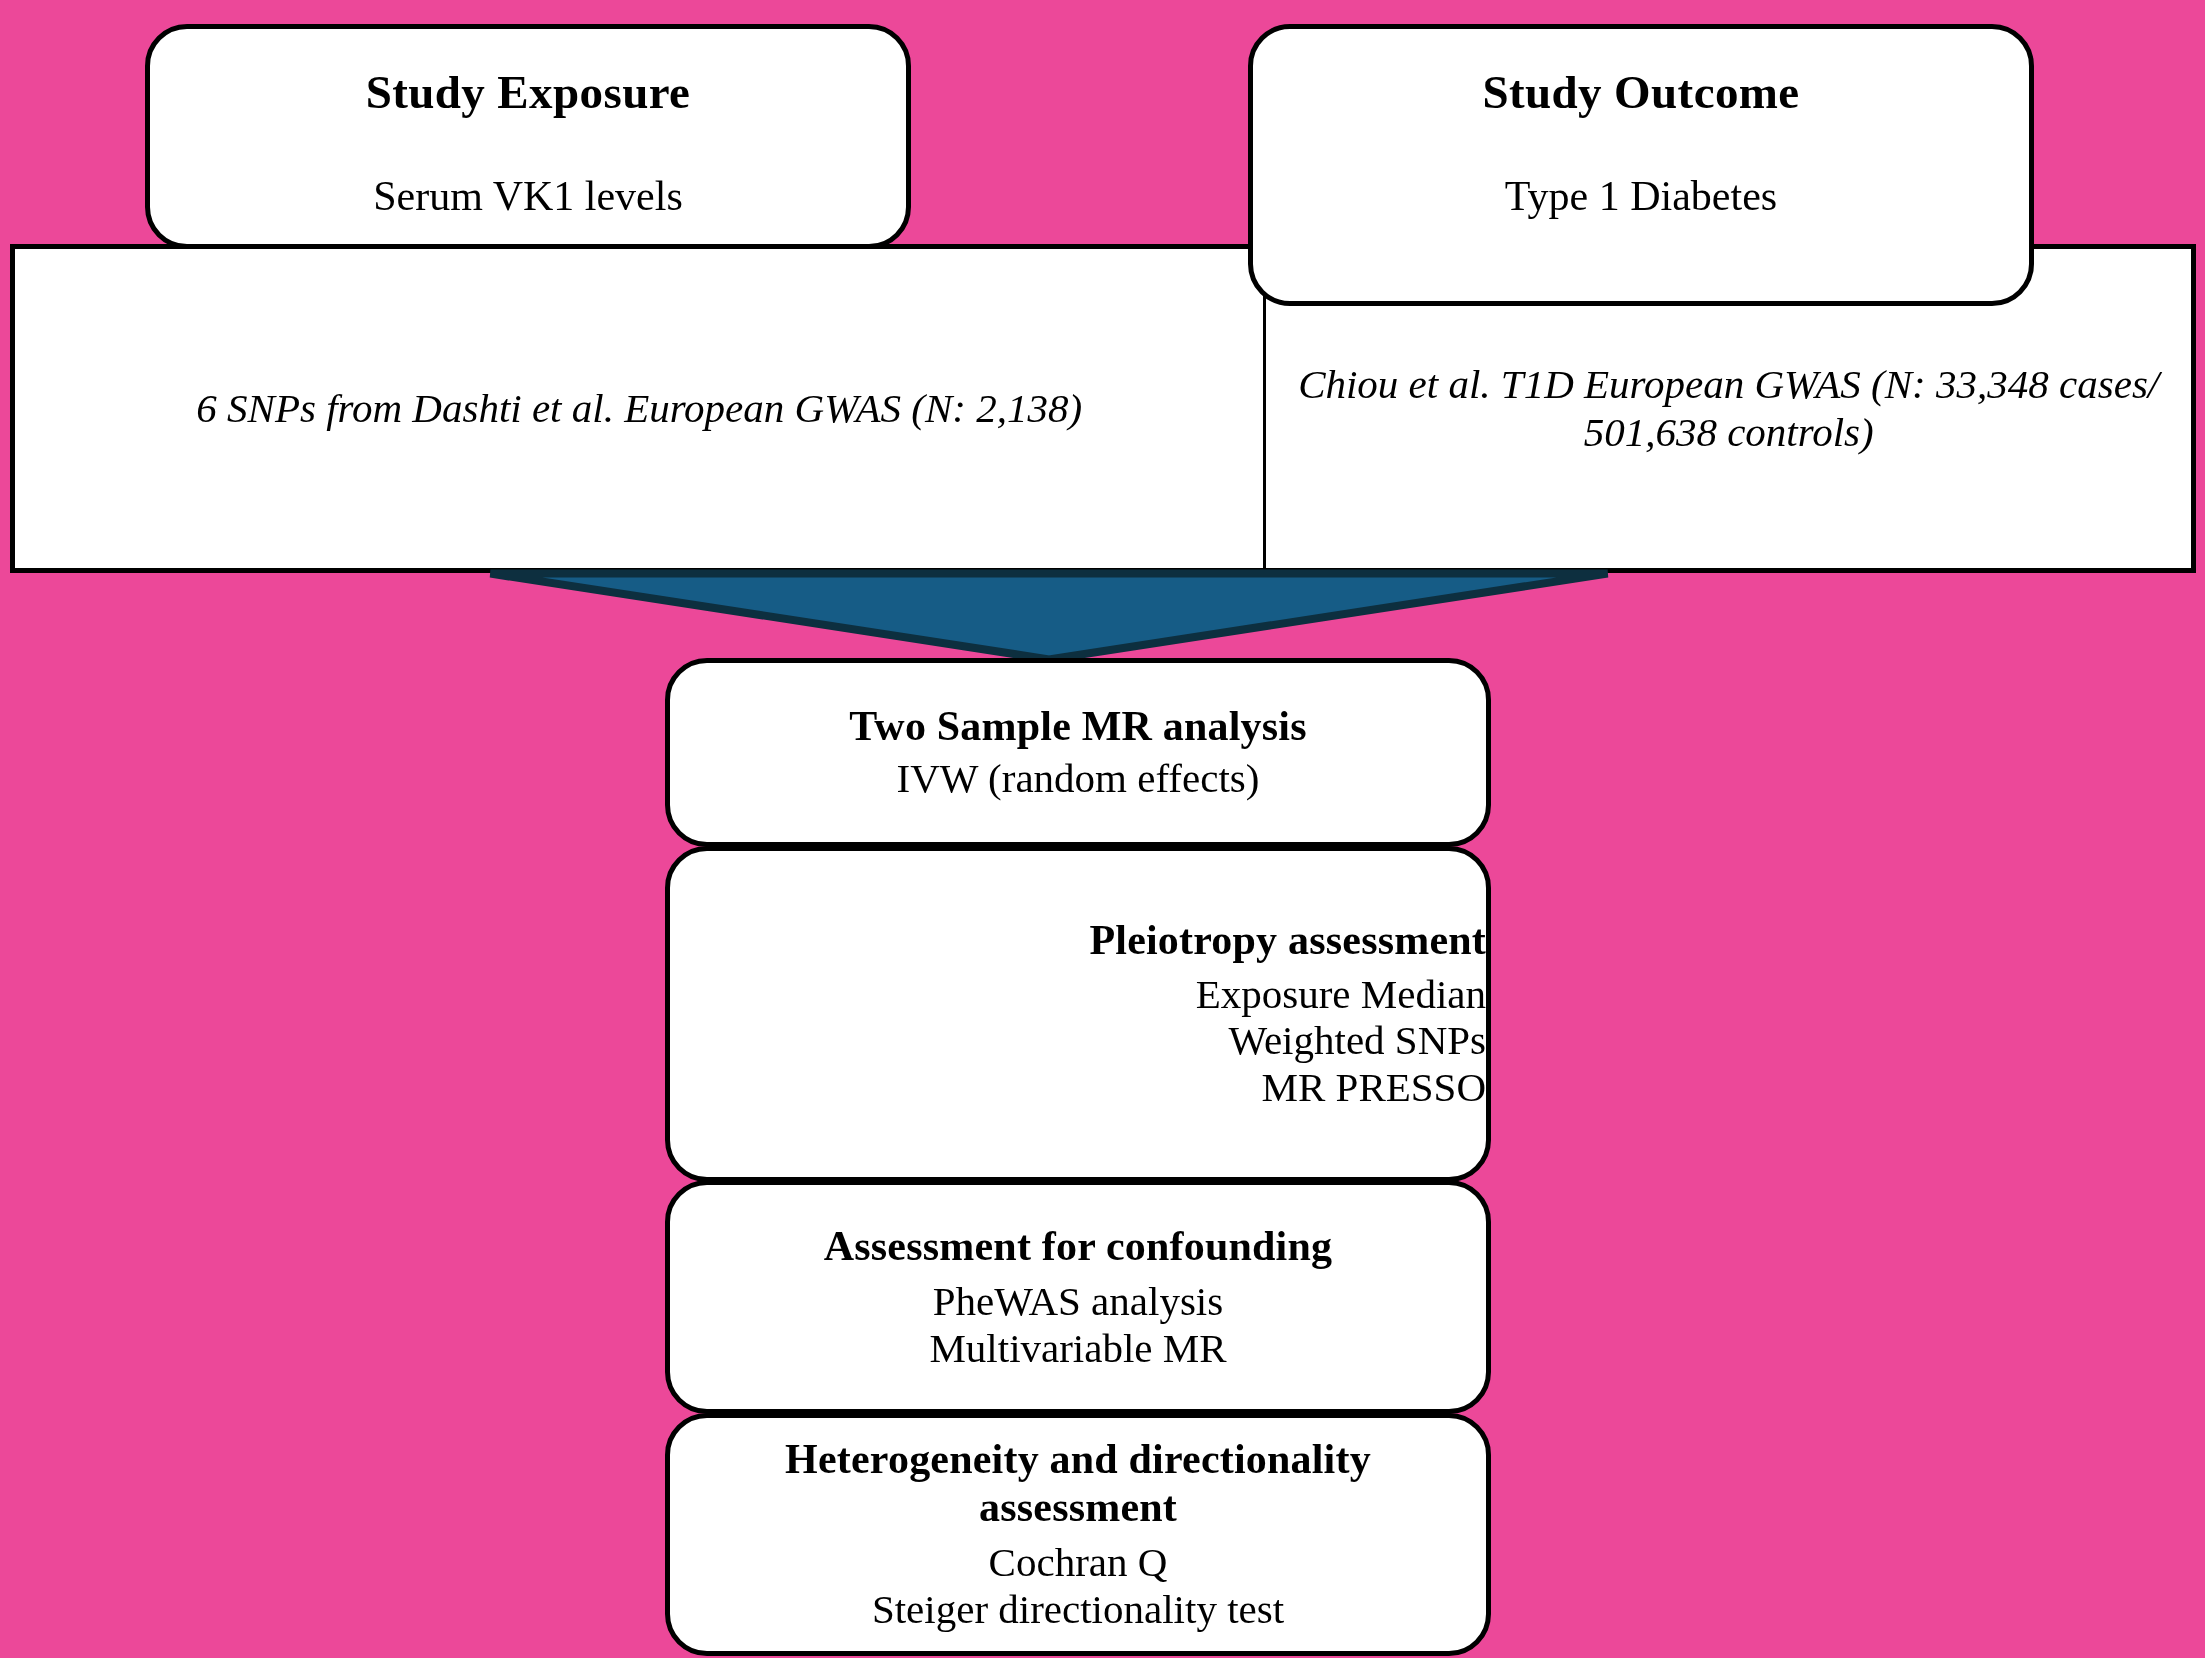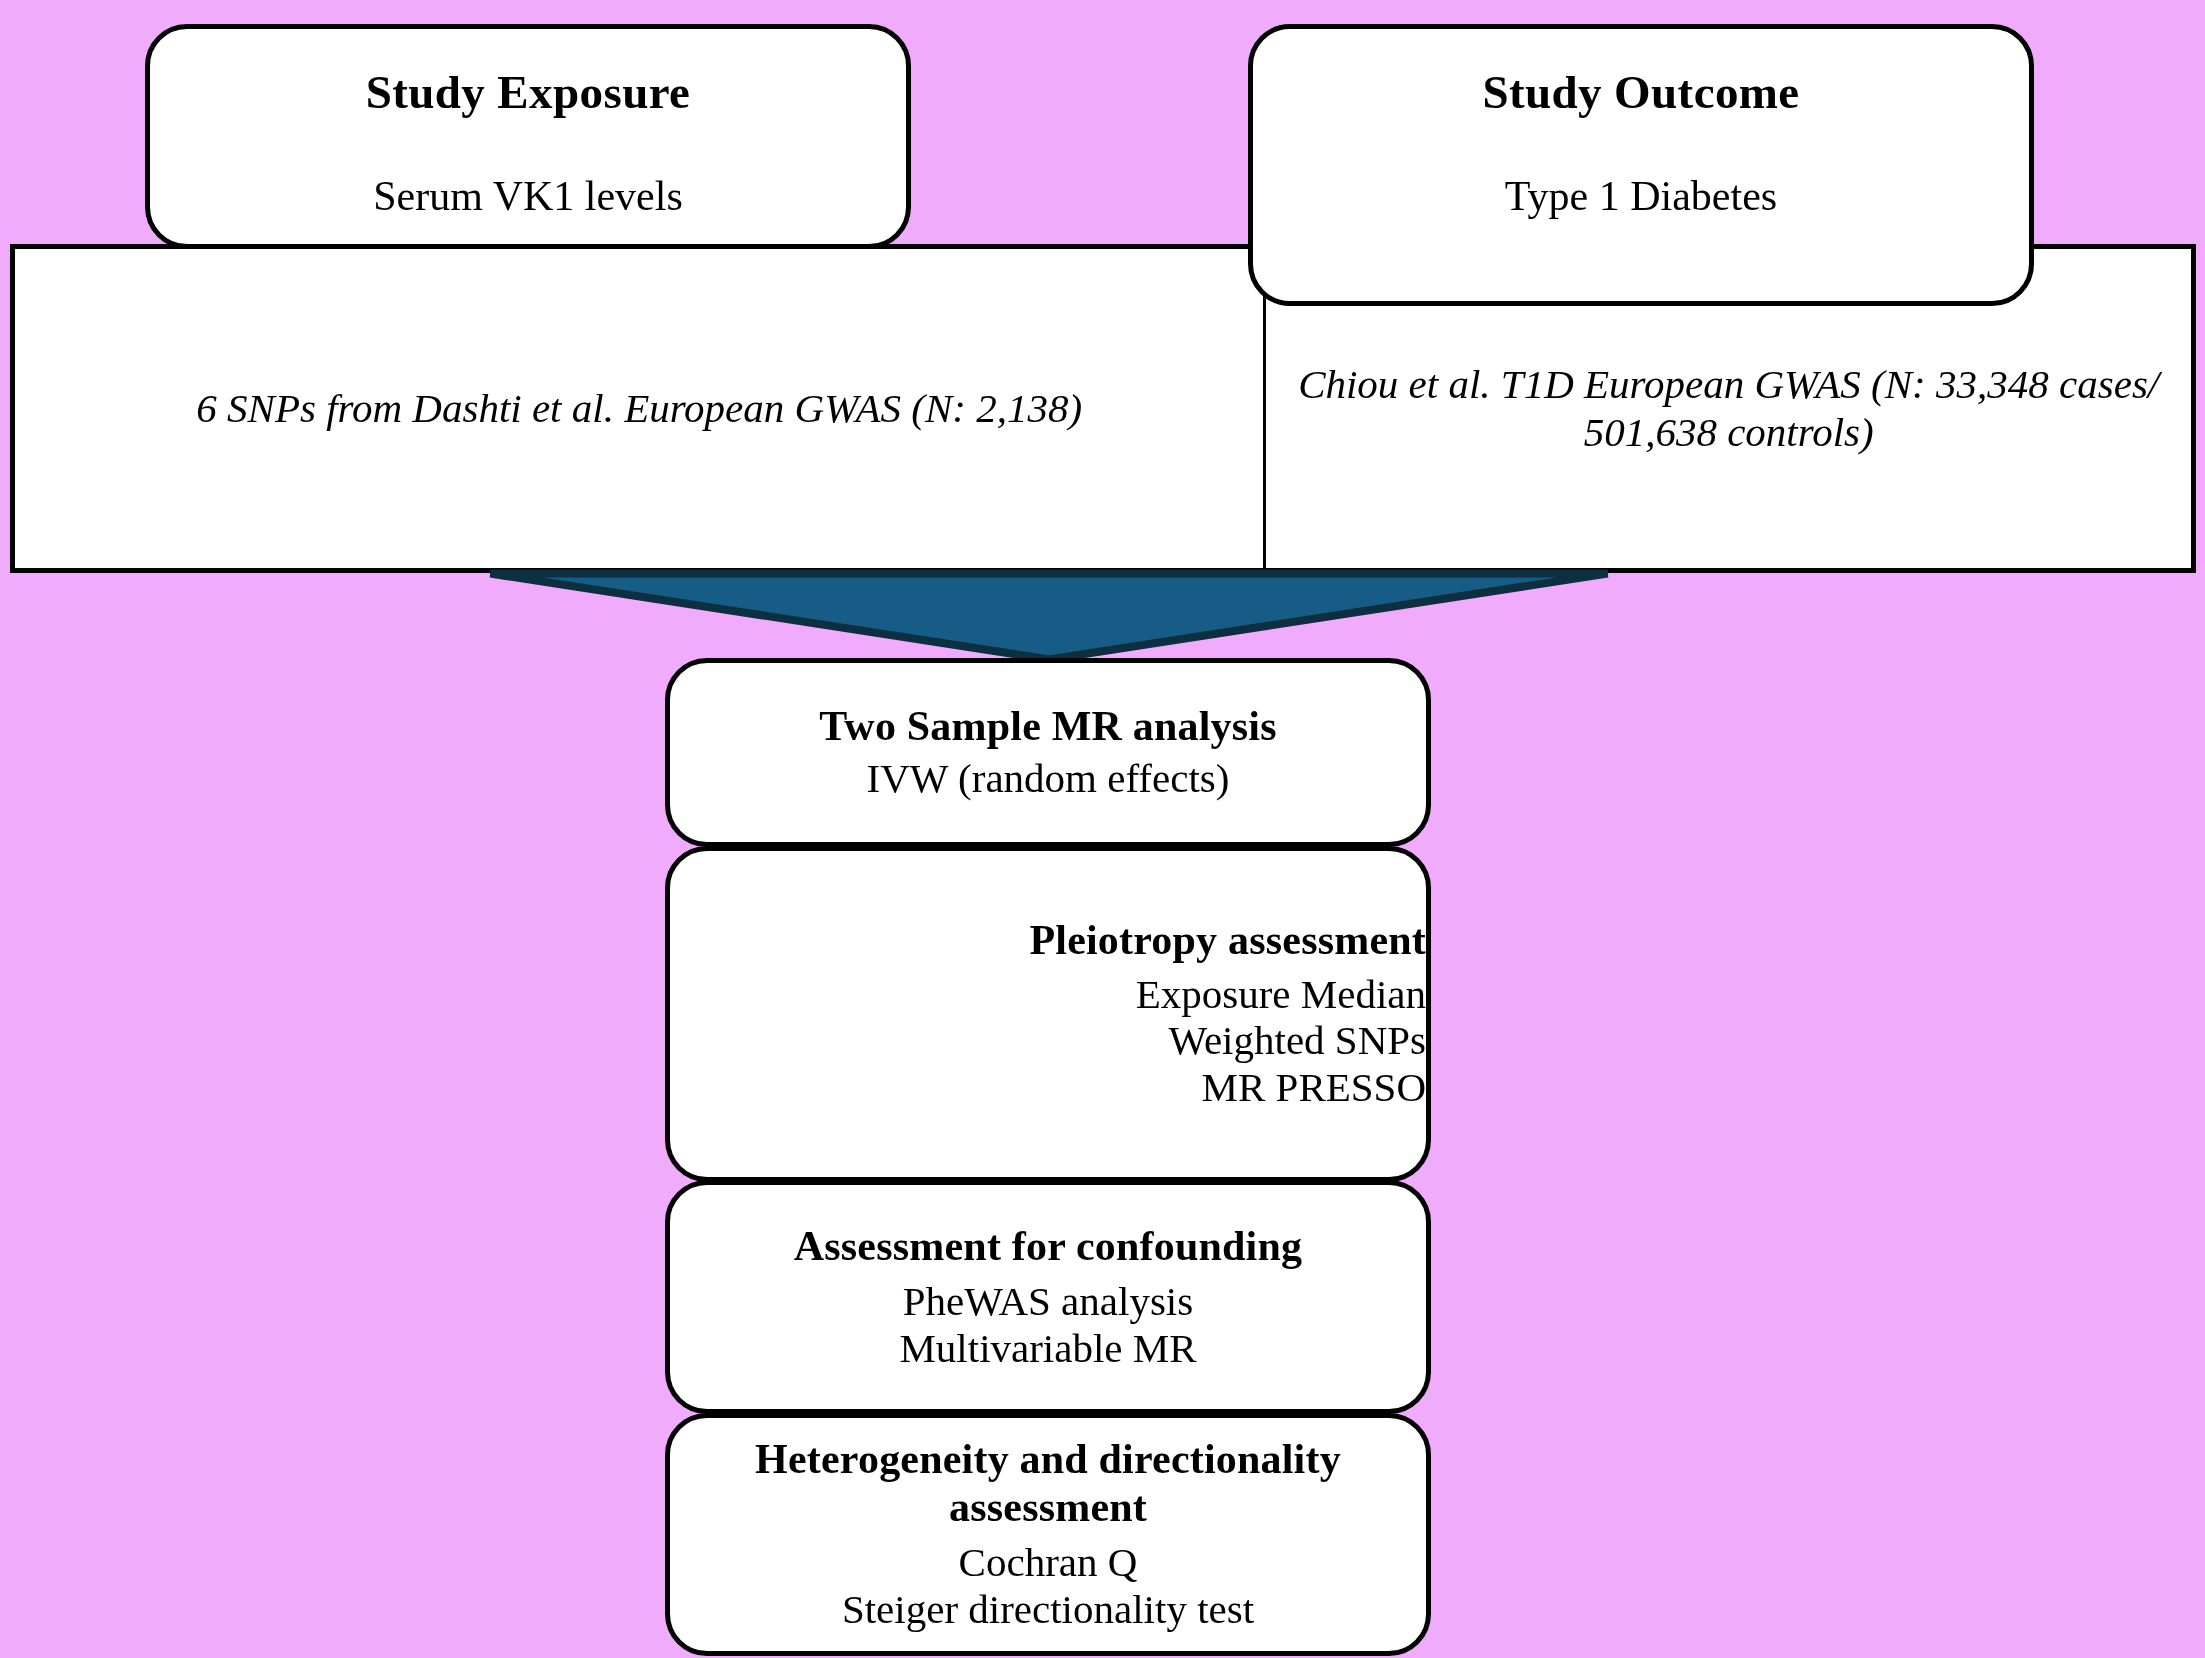--- a/index.html
+++ b/index.html
@@ -8,21 +8,21 @@
     background: #ffffff;
   }
   body {
     font-family: "Liberation Serif", "DejaVu Serif", serif;
     color: #000000;
   }
   #canvas {
     position: relative;
     width: 2205px;
     height: 1658px;
-    background: #f0abfc;
+    background: #ec4899;
     overflow: hidden;
   }
 
   
   .topbox {
     position: absolute;
     box-sizing: border-box;
     border: 5.1px solid #000000;
     border-radius: 42px;
     background: #ffffff;
@@ -99,21 +99,21 @@
     width: 1126px;
     height: 95px;
     z-index: 2;
   }
   #flow-arrow svg { display: block; }
 
   
   .stackbox {
     position: absolute;
     left: 665px;
-    width: 766px;
+    width: 826px;
     box-sizing: border-box;
     border: 5.1px solid #000000;
     border-radius: 42px;
     background: #ffffff;
     display: flex;
     flex-direction: column;
     align-items: center;
     justify-content: center;
     text-align: center;
   }

